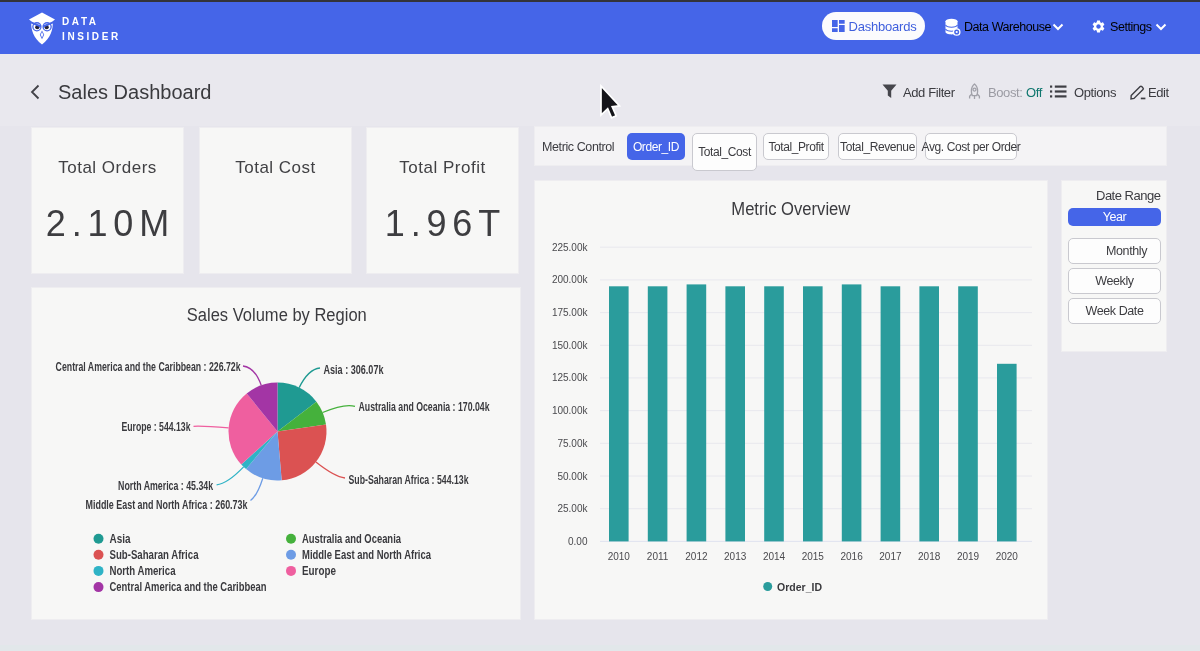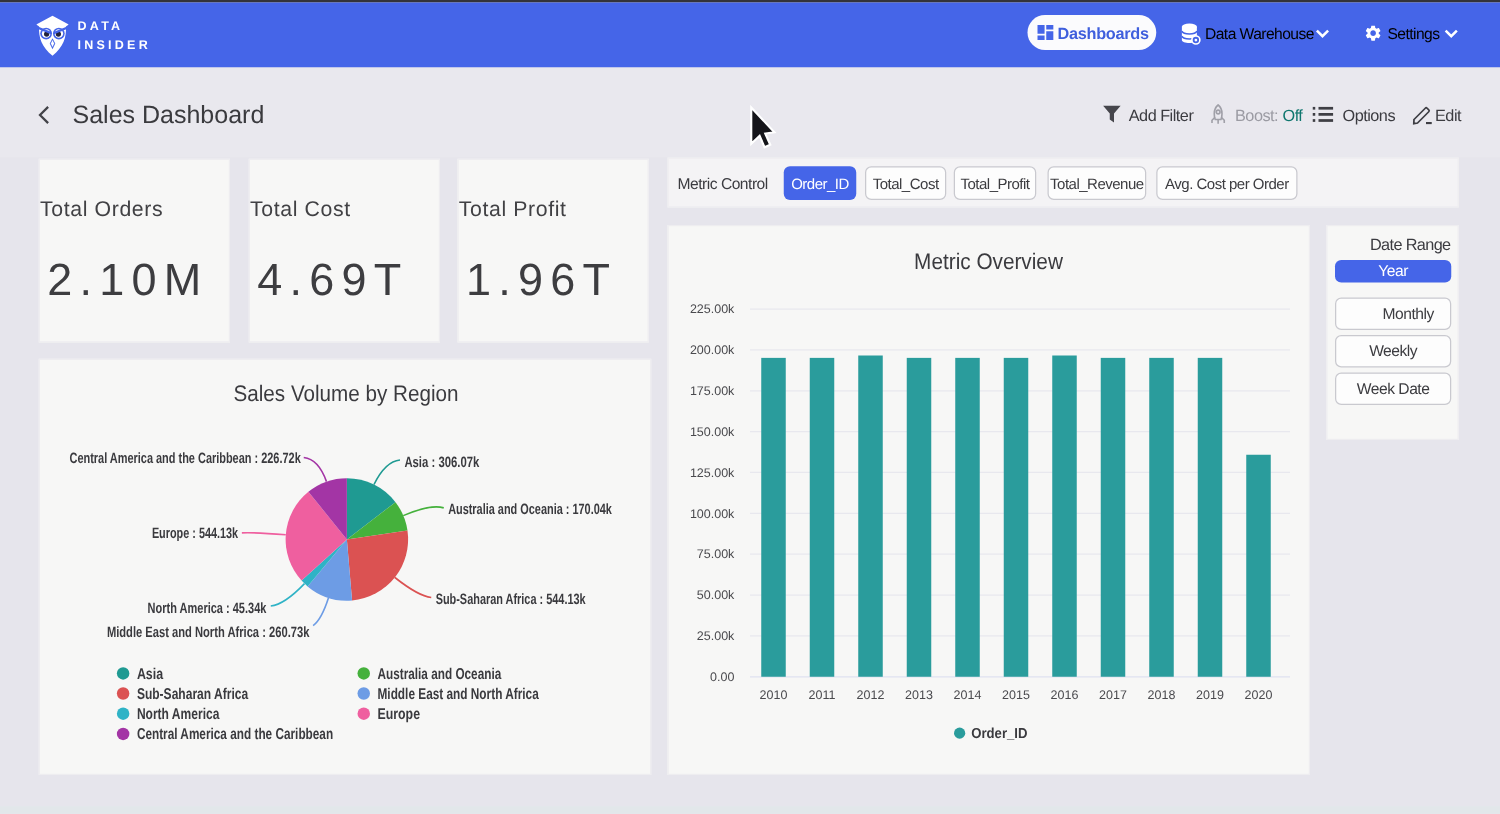--- a/index.html
+++ b/index.html
@@ -7,22 +7,22 @@
   .abs { position:absolute; }
   body { position:relative; background:#e6e5ec; }
   #topline { left:0; top:0; width:1200px; height:2px; background:#33333a; }
   #nav { left:0; top:2px; width:1200px; height:52px; background:#4565e8; }
   #pagebar { left:0; top:54px; width:1200px; height:72px; background:#e9e8ee; }
   #content { left:0; top:126px; width:1200px; height:525px; background:#e6e5ec; }
   #bottomstrip { left:0; top:645px; width:1200px; height:6px; background:#e2e7ea; }
   .card { position:absolute; background:#f7f7f6; border:1px solid #eeedf0; }
   .brand { position:absolute; left:62px; top:15px; color:#fff; font-size:10px; font-weight:bold; letter-spacing:2.6px; line-height:14.5px; }
   .navitem { position:absolute; color:#000000; font-size:12.5px; font-weight:500; letter-spacing:-0.45px; }
-  #dashpill { left:822px; top:12px; width:103px; height:28px; background:#fbfbfd; border-radius:14px; display:flex; align-items:center; justify-content:center; gap:2px; color:#3f5fdd; font-size:13px; font-weight:700; letter-spacing:-0.2px; position:absolute; }
-  .statcard { position:absolute; width:153px; height:147px; top:127px; }
+  #dashpill { left:822px; top:12px; width:103px; height:28px; background:#fbfbfd; border-radius:14px; display:flex; align-items:center; justify-content:center; gap:2px; color:#3f5fdd; font-size:13px; font-weight:400; letter-spacing:-0.2px; position:absolute; }
+  .statcard { position:absolute; width:153px; height:147px; top:127px; text-align:center; }
   .statcard .lbl { margin-top:30px; font-size:17px; letter-spacing:0.5px; color:#414144; }
   .statcard .val { margin-top:25px; font-size:36px; font-weight:500; color:#3d3d40; letter-spacing:5.8px; text-indent:5.8px; }
   .obtn { position:absolute; background:#fdfdfd; border:1px solid #c9c9cf; border-radius:5px; color:#3c3c40; display:flex; align-items:center; justify-content:center; font-size:12px; letter-spacing:-0.4px; white-space:nowrap; }
   .bluebtn { position:absolute; background:#4565e8; border-radius:5px; color:#fff; display:flex; align-items:center; justify-content:center; font-size:12px; letter-spacing:-0.4px; white-space:nowrap; }
   .pb { position:absolute; top:84.5px; font-size:13px; font-weight:500; letter-spacing:-0.4px; color:#3b3b40; }
 </style>
 </head>
 <body>
 <div id="topline" class="abs"></div>
 <div id="nav" class="abs"></div>
@@ -107,34 +107,33 @@
   <rect x="10.8" y="13.6" width="4.6" height="1.7" fill="#3e3e44"></rect>
 </svg>
 <div class="pb" style="left:1148px;">Edit</div>
 
 <div class="card statcard" style="left:31px;">
     <div class="lbl">Total Orders</div>
     <div class="val">2.10M</div>
   </div>
 <div class="card statcard" style="left:199px;">
     <div class="lbl">Total Cost</div>
-    <div class="val">4.69T</div>
   </div>
 <div class="card statcard" style="left:366px;">
     <div class="lbl">Total Profit</div>
     <div class="val">1.96T</div>
   </div>
 
 <div class="card" style="left:534px; top:126px; width:633px; height:40px; background:#f4f3f5;"></div>
 <div class="abs" style="left:542px; top:140px; font-size:12.5px; letter-spacing:-0.4px; color:#3b3b40;">Metric Control</div>
 <div class="bluebtn" style="left:627px; top:133px; width:58px; height:27px;">Order_ID</div>
-<div class="obtn" style="left:692px; top:133px; width:65px; height:27px;">Total_Cost</div>
+<div class="obtn" style="left:692px; top:133px; width:65px; height:38px;">Total_Cost</div>
 <div class="obtn" style="left:763px; top:133px; width:66px; height:27px;">Total_Profit</div>
 <div class="obtn" style="left:838px; top:133px; width:79px; height:27px;">Total_Revenue</div>
-<div class="obtn" style="left:925px; top:133px; width:113px; height:27px;">Avg. Cost per Order</div>
+<div class="obtn" style="left:925px; top:133px; width:92px; height:27px;">Avg. Cost per Order</div>
 
 <div class="card" style="left:1061px; top:180px; width:106px; height:172px;"></div>
 <div class="abs" style="left:1096px; top:188px; font-size:13px; letter-spacing:-0.5px; color:#3b3b40;">Date Range</div>
 <div class="bluebtn" style="left:1068px; top:208px; width:93px; height:18px; font-size:12.5px;text-align:center;">Year</div>
 <div class="obtn" style="left:1068px; top:238px; width:93px; height:26px; font-size:12.5px;padding-left:24px;">Monthly</div>
 <div class="obtn" style="left:1068px; top:268px; width:93px; height:26px; font-size:12.5px;text-align:center;">Weekly</div>
 <div class="obtn" style="left:1068px; top:298px; width:93px; height:26px; font-size:12.5px;">Week Date</div>
 
 <div class="card" style="left:31px; top:287px; width:490px; height:333px;"></div>
 <svg id="piesvg" class="abs" style="left:31px; top:287px;" width="490" height="333" viewBox="0 0 490 333">

